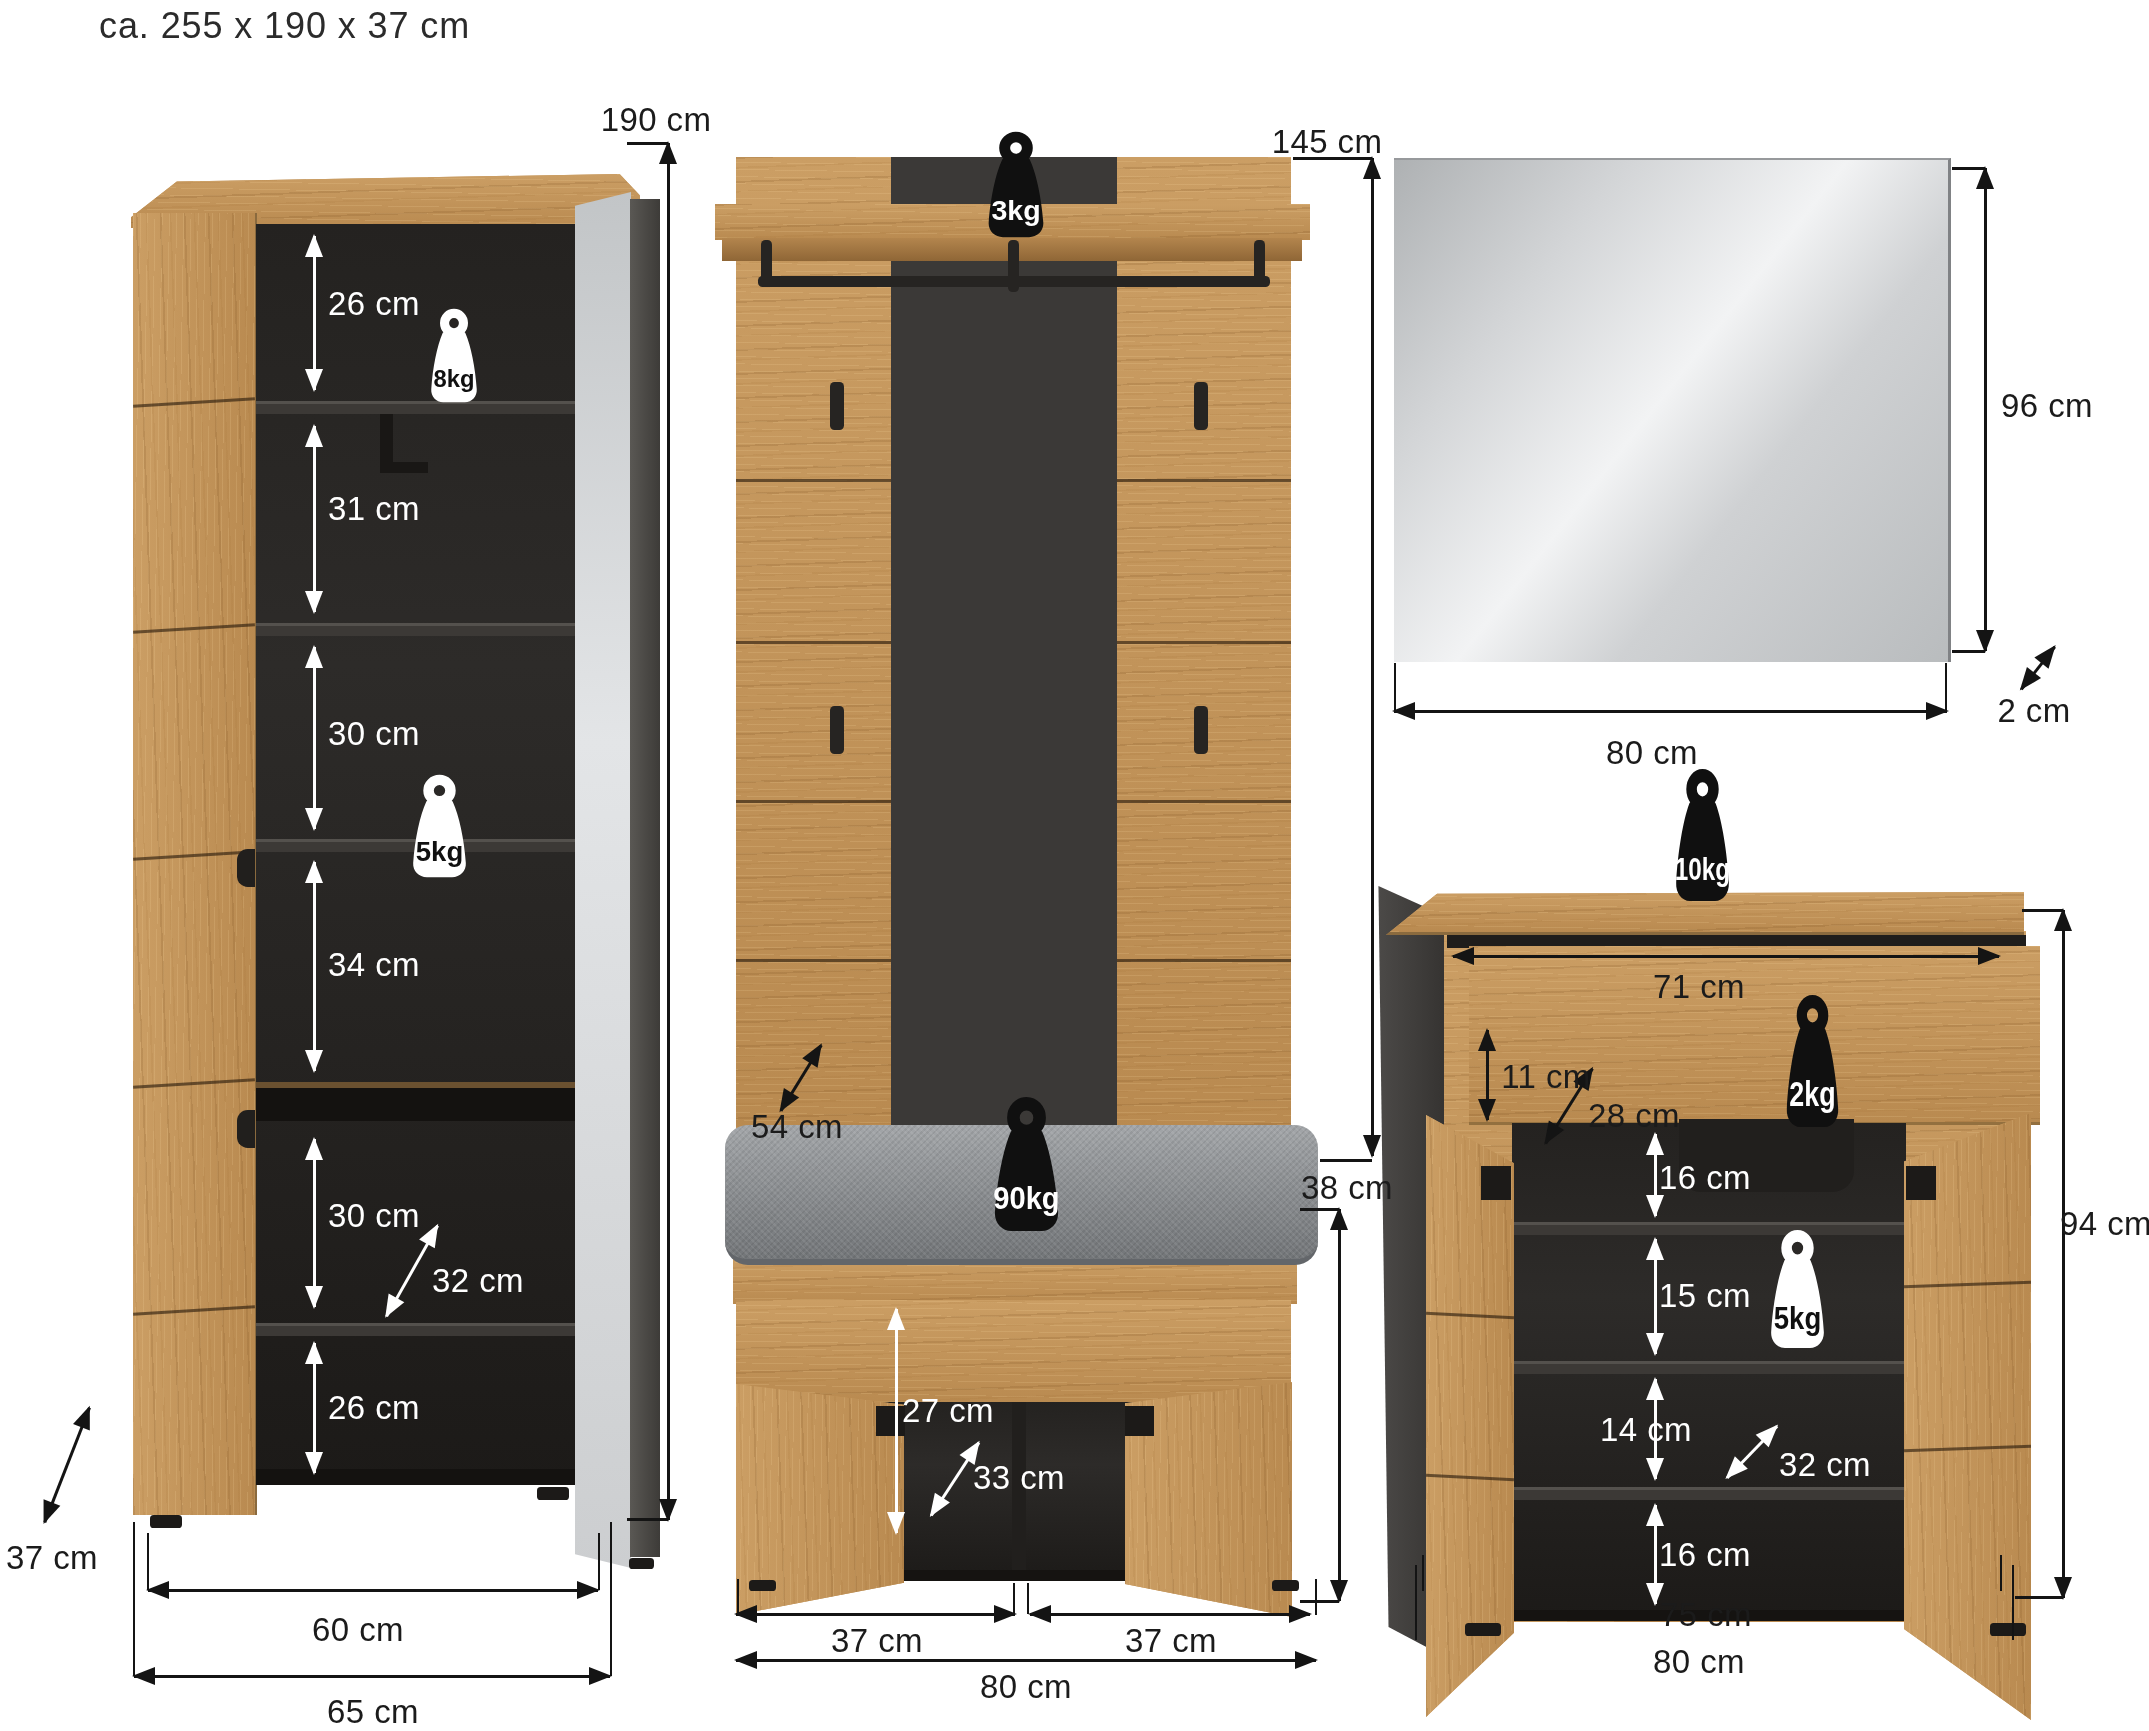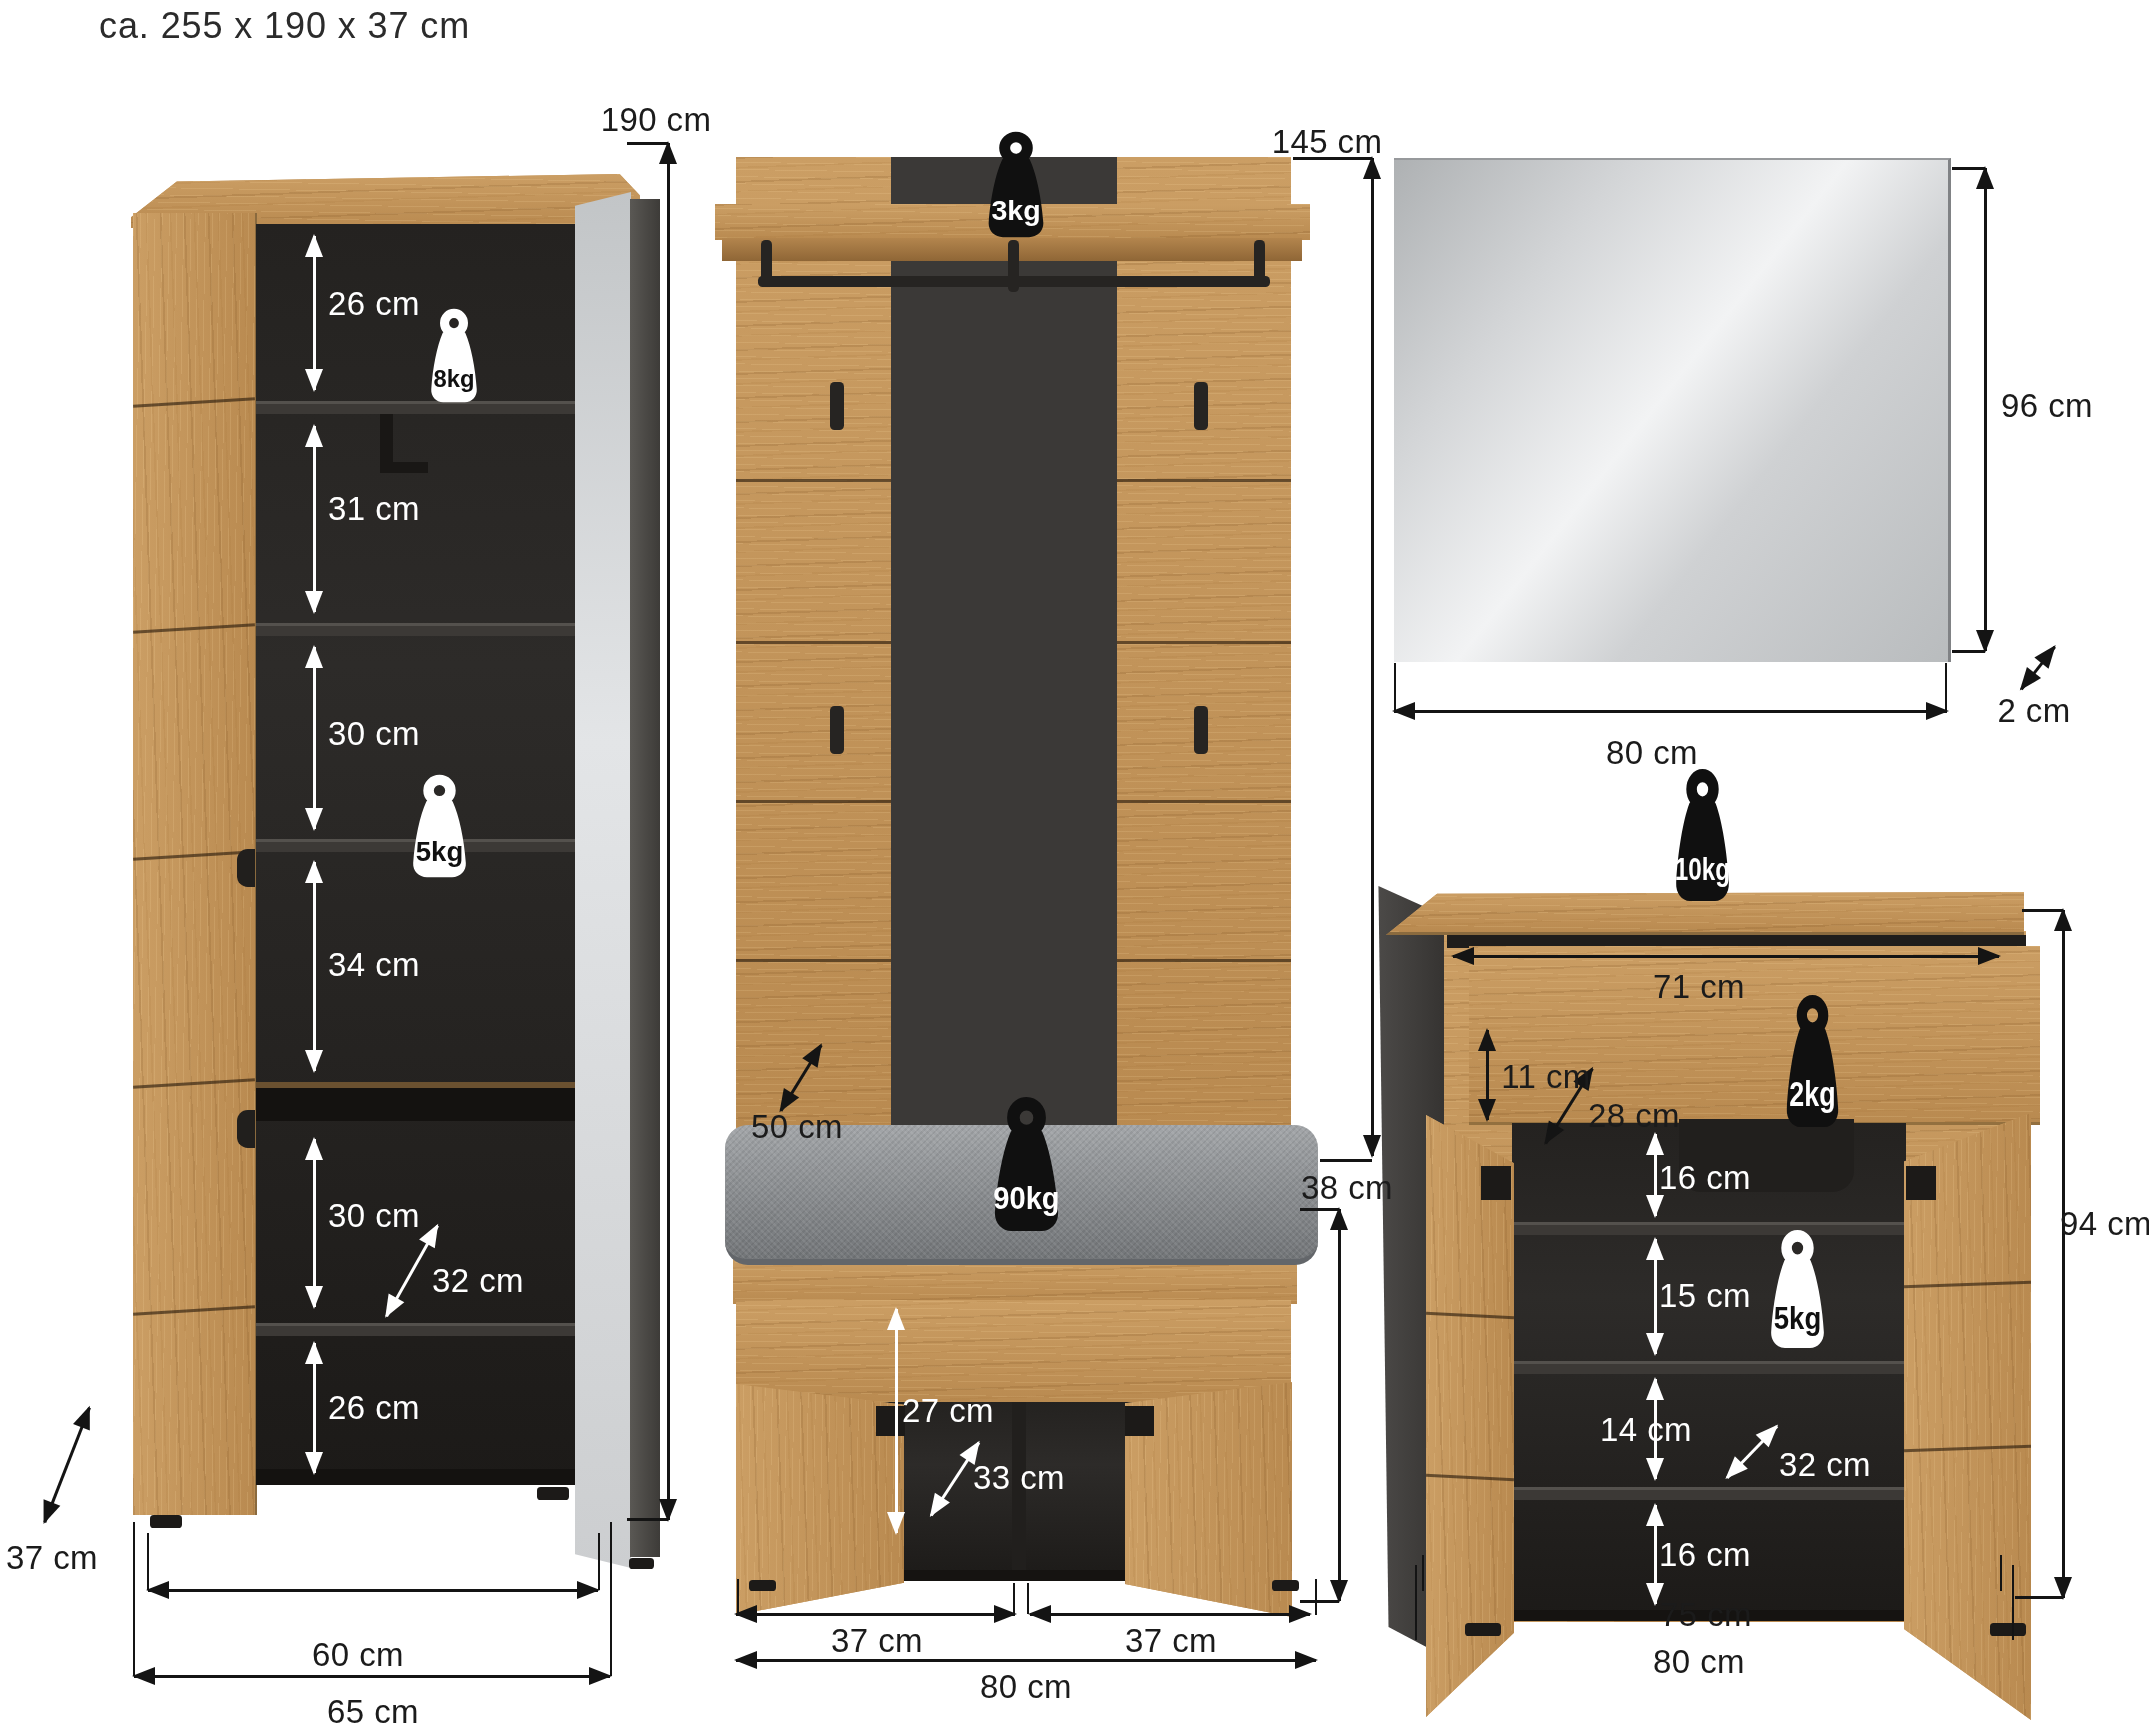--- a/index.html
+++ b/index.html
@@ -291,24 +291,24 @@
       </div>
       <div class="lbl" style="left: 656px; top: 120px;">190 cm</div>
       <div class="lbl w" style="left: 374px; top: 304px;">26 cm</div>
       <div class="lbl w" style="left: 374px; top: 509px;">31 cm</div>
       <div class="lbl w" style="left: 374px; top: 734px;">30 cm</div>
       <div class="lbl w" style="left: 374px; top: 965px;">34 cm</div>
       <div class="lbl w" style="left: 374px; top: 1216px;">30 cm</div>
       <div class="lbl w" style="left: 478px; top: 1281px;">32 cm</div>
       <div class="lbl w" style="left: 374px; top: 1408px;">26 cm</div>
       <div class="lbl" style="left: 52px; top: 1558px;">37 cm</div>
-      <div class="lbl" style="left: 358px; top: 1630px; margin-top: 25px;">60 cm</div>
+      <div class="lbl" style="left: 358px; top: 1630px;">60 cm</div>
       <div class="lbl" style="left: 373px; top: 1712px;">65 cm</div>
       <div class="lbl" style="left: 1327px; top: 142px;">145 cm</div>
-      <div class="lbl" style="left: 797px; top: 1127px;">50 cm</div>
+      <div class="lbl" style="left: 797px; top: 1127px;">54 cm</div>
       <div class="lbl w" style="left: 948px; top: 1411px;">27 cm</div>
       <div class="lbl w" style="left: 1019px; top: 1478px;">33 cm</div>
       <div class="lbl" style="left: 877px; top: 1641px;">37 cm</div>
       <div class="lbl" style="left: 1171px; top: 1641px;">37 cm</div>
       <div class="lbl" style="left: 1026px; top: 1687px;">80 cm</div>
       <div class="lbl" style="left: 1347px; top: 1188px;">38 cm</div>
       <div class="lbl" style="left: 2047px; top: 406px;">96 cm</div>
       <div class="lbl" style="left: 2034px; top: 711px;">2 cm</div>
       <div class="lbl" style="left: 1652px; top: 753px;">80 cm</div>
       <div class="lbl" style="left: 1699px; top: 987px;">71 cm</div>

